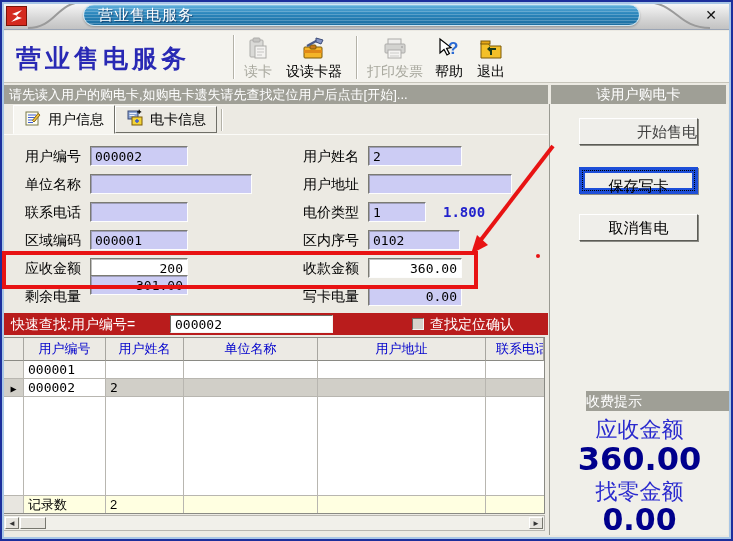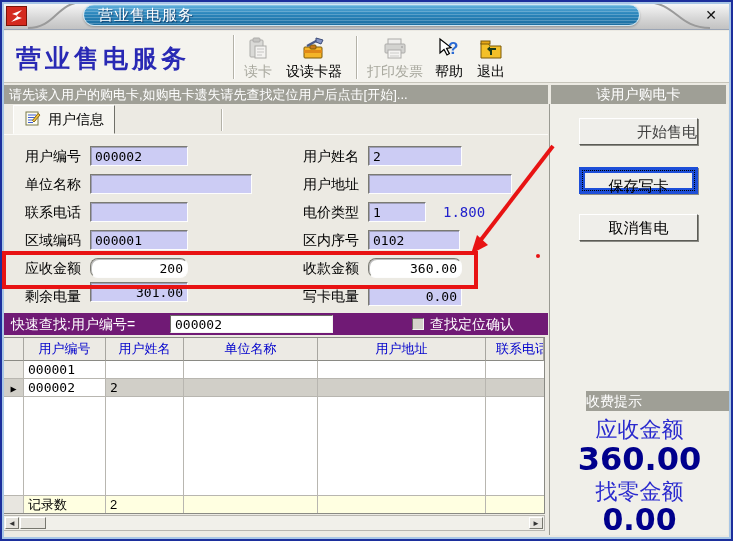--- a/index.html
+++ b/index.html
@@ -55,32 +55,32 @@
     border-left:1px solid #b4b2a8;border-right:1px solid #fff;}
   
   .formarea{position:absolute;left:3px;top:134px;width:545px;height:179px;background:#eceae3;
     border-top:1px solid #fbfbf8;}
   .flabel{position:absolute;font-size:14px;color:#000;line-height:20px;white-space:nowrap;}
   .inp{position:absolute;height:20px;background:#ccccf4;border:1px solid;
     border-color:#7b7b73 #fdfdfd #fdfdfd #7b7b73;
     box-shadow:inset 1px 1px 0 rgba(70,70,70,.35);
     font-family:"DejaVu Sans Mono","Liberation Mono",monospace;font-size:13px;color:#000;
     padding:0 4px;outline:none;}
-  .inp.white{background:#ffffff;text-align:right;border-radius:8px;}
+  .inp.white{background:#ffffff;text-align:right;}
   .inp.num{text-align:right;}
   .rate{position:absolute;color:#2222cc;font-size:14px;line-height:20px;
-    font-family:"DejaVu Sans Mono","Liberation Mono",monospace;}
+    font-family:"DejaVu Sans Mono","Liberation Mono",monospace;font-weight:bold;}
   
   .redbox{position:absolute;left:2px;top:251px;width:476px;height:38px;border:4px solid #e81313;
     z-index:70;pointer-events:none;}
   .redarrow{position:absolute;left:0;top:0;z-index:70;pointer-events:none;}
   .reddot{position:absolute;left:536px;top:254px;width:4px;height:4px;border-radius:50%;
     background:#e81313;z-index:70;}
   
-  .qsbar{position:absolute;left:3px;top:313px;width:545px;height:22px;background:#701a75;}
+  .qsbar{position:absolute;left:3px;top:313px;width:545px;height:22px;background:#b91c1c;}
   .qslabel{position:absolute;left:8px;top:0;color:#fff;font-size:14px;line-height:22px;}
   .qsinput{position:absolute;left:167px;top:2px;width:163px;height:18px;background:#fff;
     border:1px solid;border-color:#6d6d66 #f5f5f2 #f5f5f2 #6d6d66;font-size:13px;
     font-family:"DejaVu Sans Mono","Liberation Mono",monospace;padding:0 4px;outline:none;}
   .qscheck{position:absolute;left:409px;top:5px;width:12px;height:12px;background:#d6d3cb;
     border:1px solid;border-color:#6d6d66 #f5f5f2 #f5f5f2 #6d6d66;cursor:pointer;}
   .qschecklabel{position:absolute;left:427px;top:0;color:#fff;font-size:14px;line-height:22px;}
   
   .grid{position:absolute;left:3px;top:337px;width:542px;height:177px;background:#fff;
     border:1px solid #8a8a84;display:flex;flex-direction:column;font-size:13px;}
@@ -220,20 +220,32 @@
     <div class="tab active" style="left:10px">
       <span>
         <svg width="18" height="18" viewBox="0 0 18 18">
           <rect x="2" y="3" width="12" height="13" fill="#fdfdf2" stroke="#7a7a4a"></rect>
           <path d="M4 6h8M4 8.5h8M4 11h8M4 13.5h5" stroke="#3a5ad4" stroke-width="1"></path>
           <path d="M10 13 L16 6 L14 4.5 L8.5 11.5 Z" fill="#f0c040" stroke="#8a6a10"></path>
         </svg>
       </span>
       <span>用户信息</span>
     </div>
+    <div class="tab" style="left:112px">
+      <span>
+        <svg width="18" height="18" viewBox="0 0 18 18">
+          <rect x="2" y="2" width="10" height="8" fill="#8aa4d4" stroke="#3a4a78"></rect>
+          <path d="M3.5 4.5h7M3.5 6.5h5" stroke="#ecf0f8" stroke-width="1"></path>
+          <rect x="6" y="8" width="10" height="8" fill="#f2d438" stroke="#7c5a08"></rect>
+          <path d="M11 10 v4 M9 12 h4" stroke="#3a5ad4" stroke-width="1.4"></path>
+          <path d="M13.2 0.8 v4 M11.2 2.8 h4" stroke="#000" stroke-width="1.2"></path>
+        </svg>
+      </span>
+      <span>电卡信息</span>
+    </div>
     <div class="tabsep"></div>
   </div>
 
   <div class="formarea">
 
     <span class="flabel" style="left:22px;top:11px">用户编号</span>
     <input class="inp" style="left: 87px; top: 11px; width: 98px;" value="000002">
     <span class="flabel" style="left:300px;top:11px">用户姓名</span>
     <input class="inp" style="left: 365px; top: 11px; width: 94px;" value="2">
 
@@ -252,21 +264,21 @@
     <input class="inp" style="left: 87px; top: 95px; width: 98px;" value="000001">
     <span class="flabel" style="left:300px;top:95px">区内序号</span>
     <input class="inp" style="left: 365px; top: 95px; width: 92px;" value="0102">
 
     <span class="flabel" style="left:22px;top:123px">应收金额</span>
     <input class="inp white" style="left: 87px; top: 123px; width: 98px;" value="200">
     <span class="flabel" style="left:300px;top:123px">收款金额</span>
     <input class="inp white" style="left: 365px; top: 123px; width: 94px;" value="360.00">
 
     <span class="flabel" style="left:22px;top:151px">剩余电量</span>
-    <input class="inp num" style="left: 87px; top: 147px; width: 98px;" value="301.00">
+    <input class="inp num" style="left: 87px; top: 140px; width: 98px;" value="301.00">
     <span class="flabel" style="left:300px;top:151px">写卡电量</span>
     <input class="inp num" style="left: 365px; top: 151px; width: 94px;" value="0.00">
   </div>
 
   <div class="redbox"></div>
   <svg class="redarrow" width="733" height="541" viewBox="0 0 733 541">
     <line x1="553" y1="146" x2="480" y2="241" stroke="#e81313" stroke-width="4"></line>
     <polygon points="471,254 488,245 477,235" fill="#e81313"></polygon>
   </svg>
   <div class="reddot"></div>

